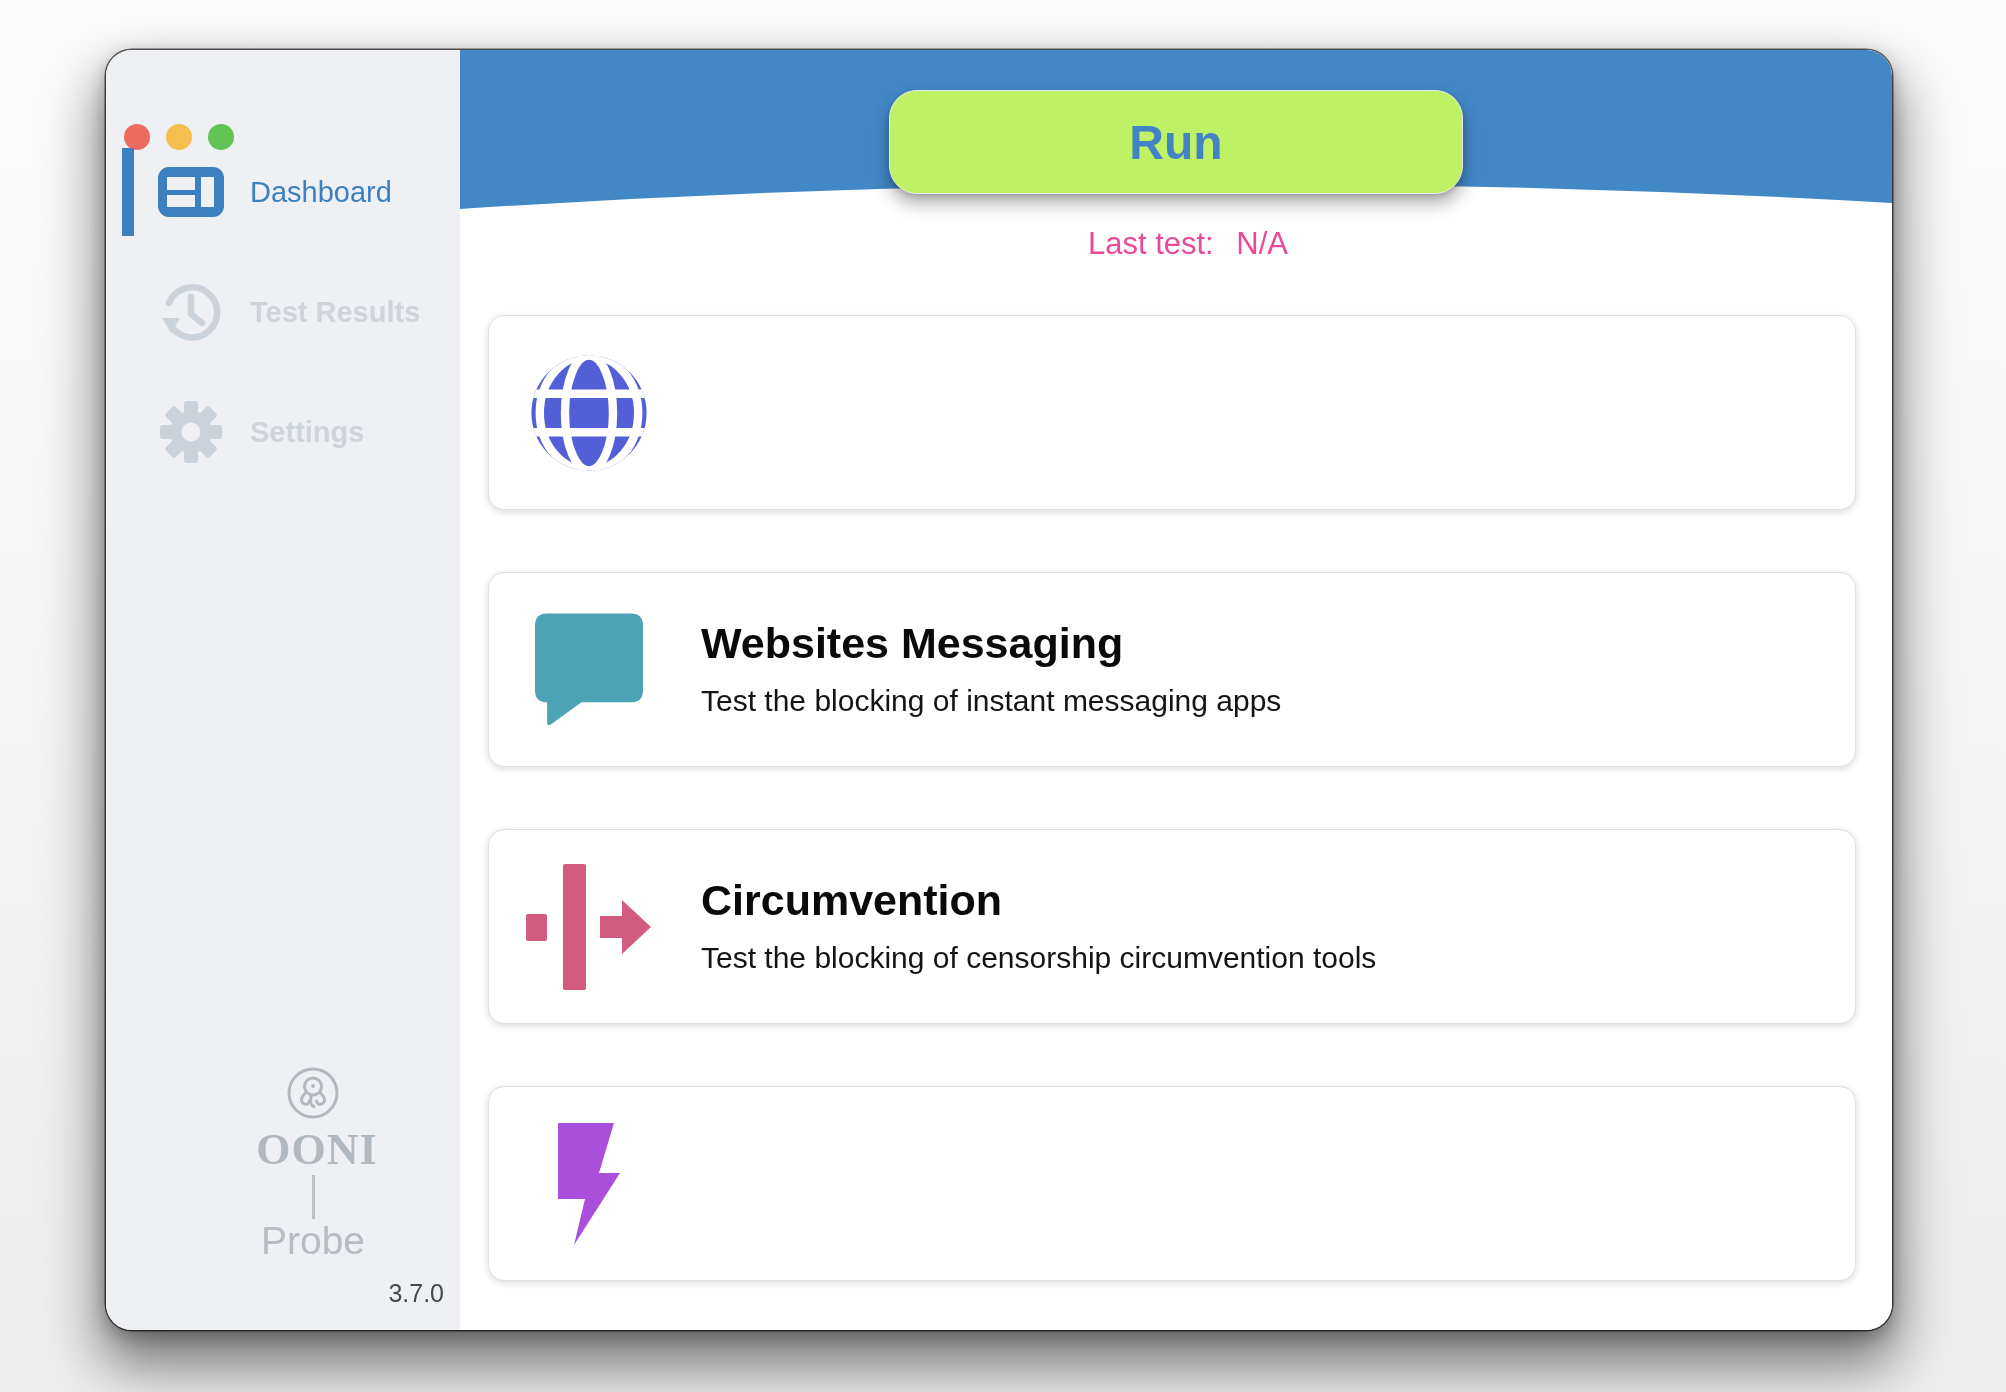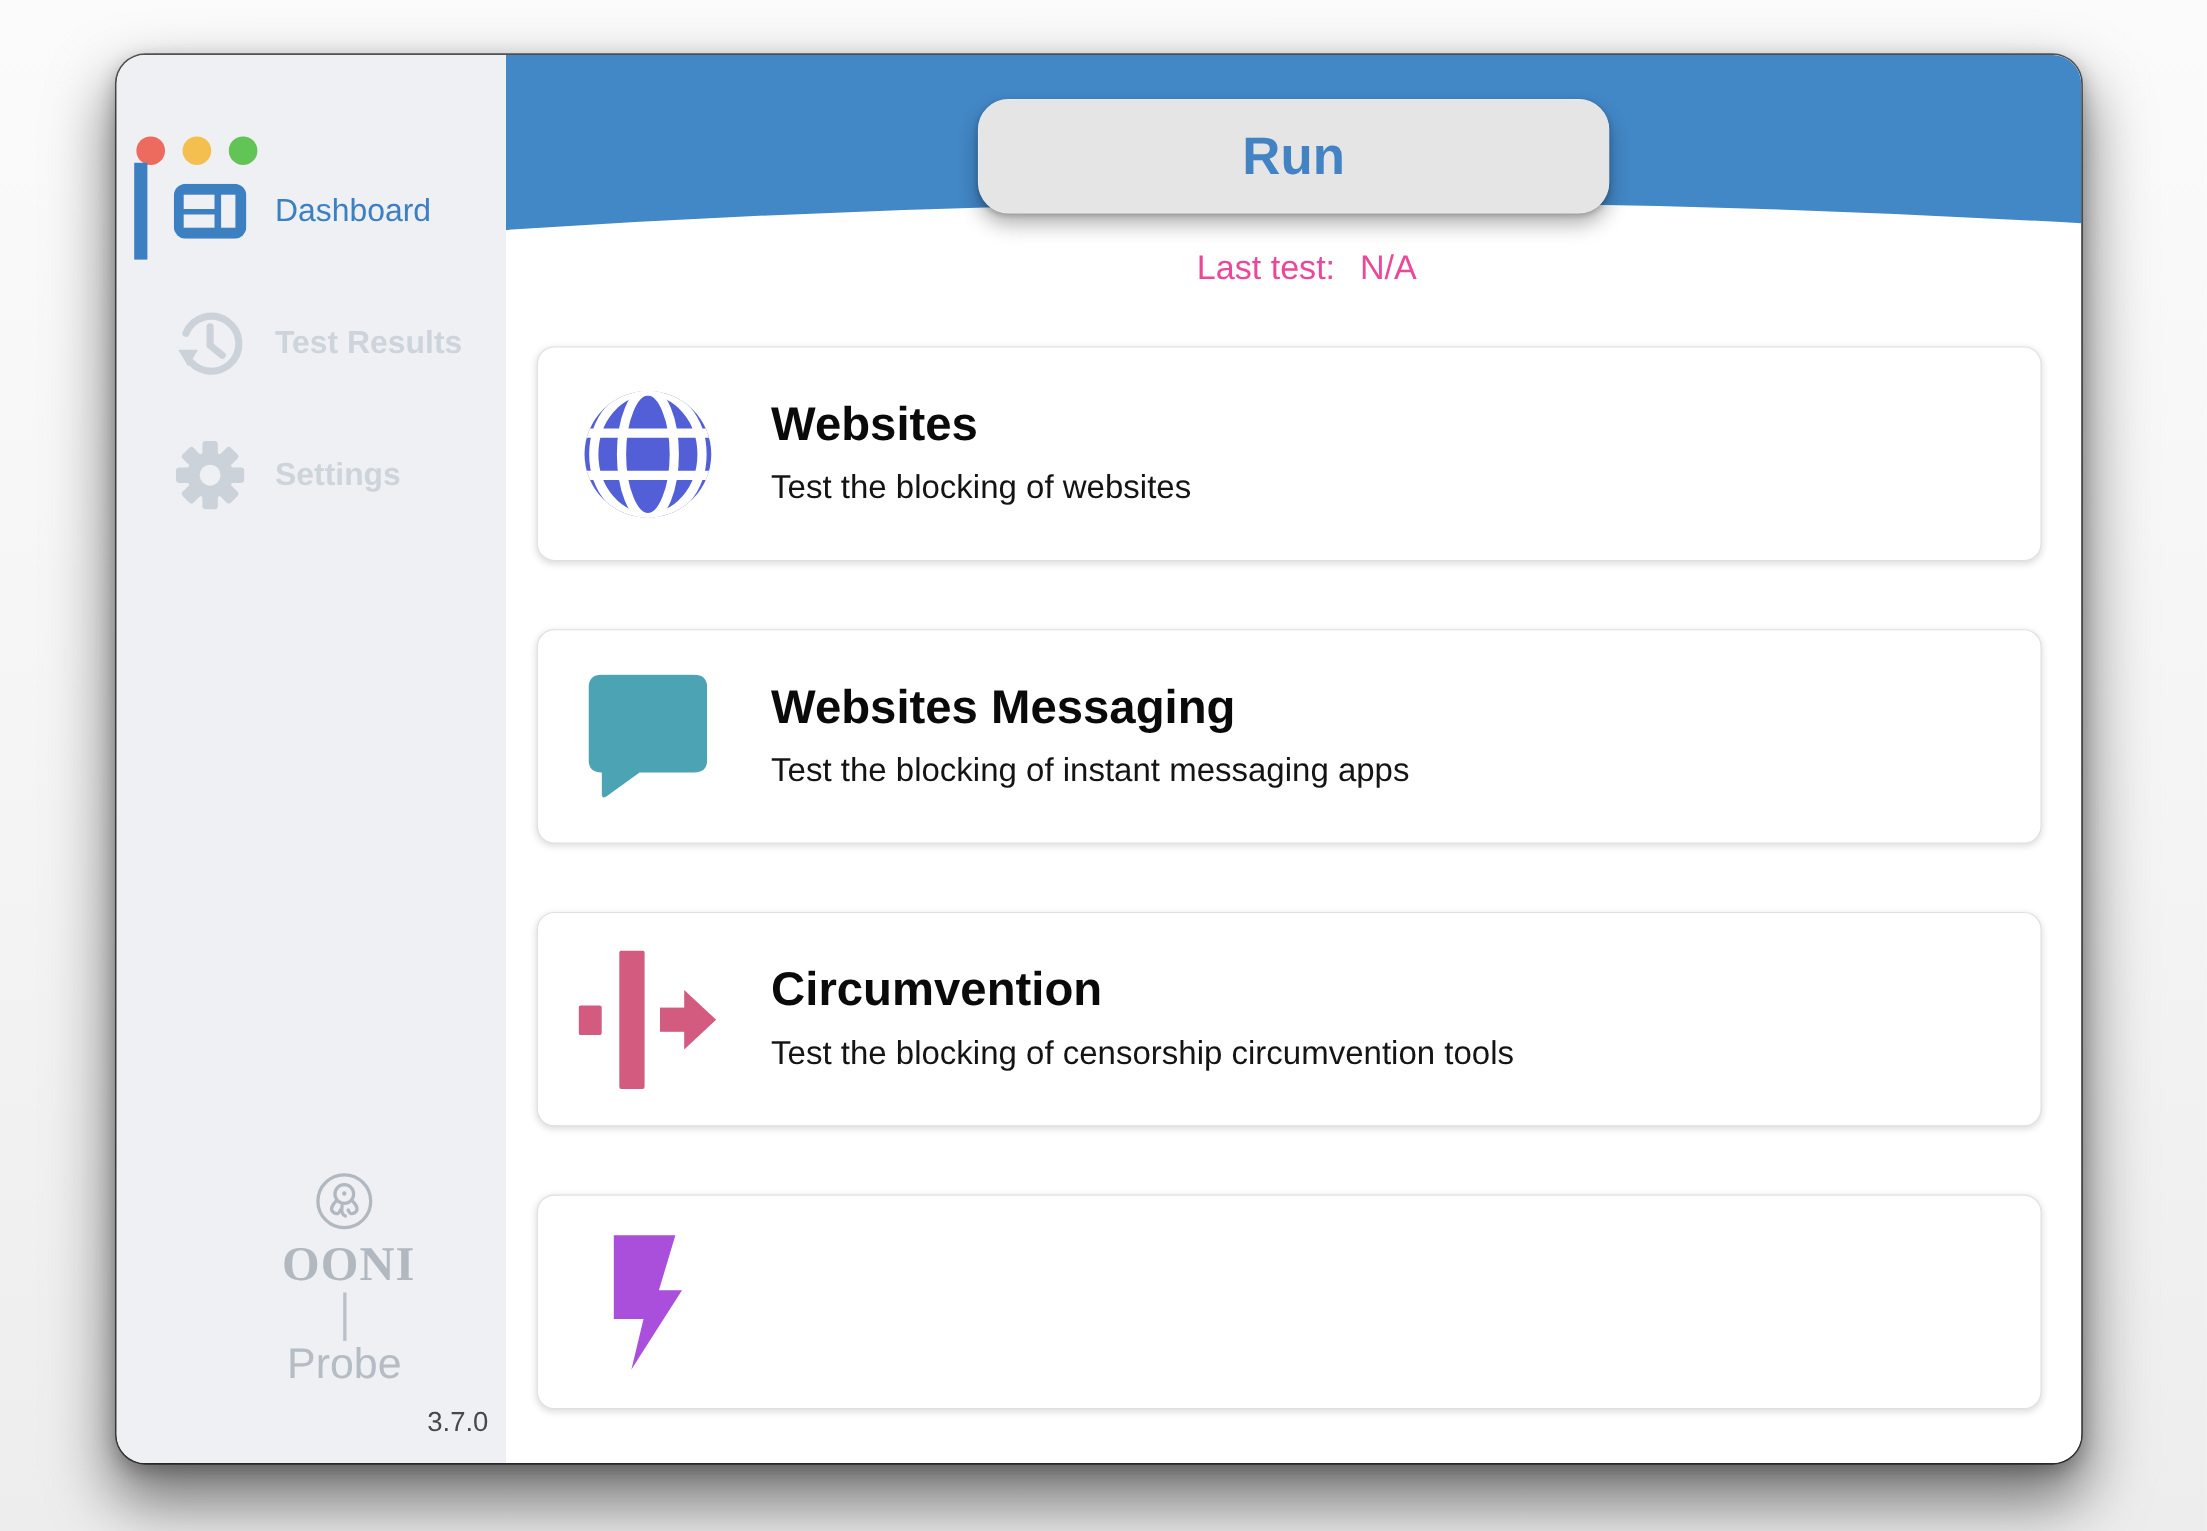--- a/index.html
+++ b/index.html
@@ -24,21 +24,21 @@
   .logo-row{display:flex;align-items:center;padding-left:60px;flex-direction:column;}
   .brand{font-family:"Liberation Serif","DejaVu Serif",serif;font-weight:700;
     font-size:44px;color:#b2b8c0;letter-spacing:1px;margin-left:8px;}
   .logo-div{width:3px;height:44px;background:#bac0c8;margin:0 13px 0 14px;}
   .product{font-size:39px;font-weight:400;color:#b6bcc4;}
   .version{margin-top:16px;padding-right:16px;text-align:right;font-size:25px;color:#45494f;}
   
   .content{position:absolute;left:354px;top:0;width:1432px;height:100%;background:#fff;}
   .header-curve{position:absolute;left:0;top:0;width:1432px;height:210px;display:block;}
   .run-btn{position:absolute;left:50%;top:40px;transform:translateX(-50%);
-    width:572px;height:102px;background:#e5e5e5;border:1px solid #e8eaee;border-radius:28px;
+    width:572px;height:102px;background:#bef264;border:1px solid #e8eaee;border-radius:28px;
     box-shadow:0 10px 18px rgba(0,0,0,0.30),0 2px 5px rgba(0,0,0,0.18);
     display:flex;align-items:center;justify-content:center;cursor:pointer;}
   .run-btn span{font-size:48px;font-weight:700;color:#4383c4;}
   .last-test{position:absolute;left:12px;top:176px;width:100%;text-align:center;
     font-size:31px;color:#ec4899;}
   .last-test .val{margin-left:14px;}
   
   .card{position:absolute;left:28px;width:1366px;height:193px;background:#fff;
     border:1.5px solid #dfdfdf;border-radius:16px;
     box-shadow:0 2px 7px rgba(0,0,0,0.14);
@@ -159,24 +159,20 @@
               <circle cx="50" cy="50" r="48"></circle>
             </g>
           <g clip-path="url(#gclip)" fill="none" stroke="#ffffff" stroke-width="7">
             <ellipse cx="50" cy="50" rx="20" ry="48"></ellipse>
             <ellipse cx="50" cy="50" rx="41" ry="48"></ellipse>
             <line x1="0" y1="34" x2="100" y2="34"></line>
             <line x1="0" y1="66" x2="100" y2="66"></line>
           </g>
         </svg>
       </span>
-      <span class="card-text">
-        <div class="card-title">Websites</div>
-        <div class="card-sub">Test the blocking of websites</div>
-      </span>
     </div>
 
     <div class="card c2">
       <span class="card-icon">
         <svg width="108" height="114" viewBox="0 0 107 112">
           <g fill="#4ba3b4">
             <path d="M12 0 H95 Q107 0 107 12 V76 Q107 88 95 88 H46 L17 109 Q12 113 12 107 V88 Q0 88 0 76 V12 Q0 0 12 0 Z"></path>
           </g>
         </svg>
       </span>

